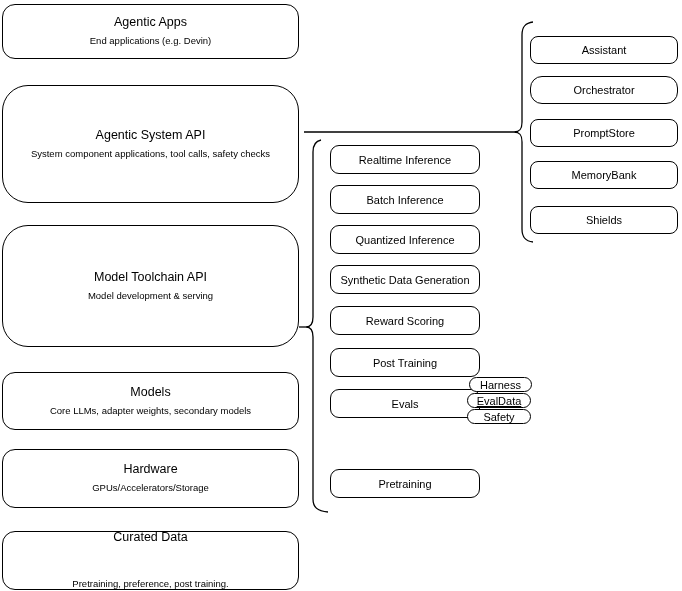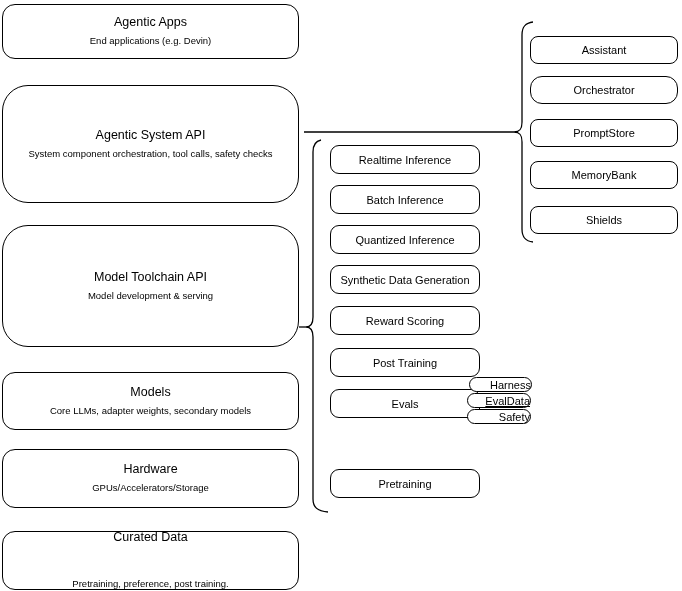--- a/index.html
+++ b/index.html
@@ -70,21 +70,21 @@
   
   .pill {
     position: absolute;
     box-sizing: border-box;
     border: 1.2px solid #000000;
     background: #ffffff;
     border-radius: 999px;
     height: 15px;
     display: flex;
     align-items: center;
-    justify-content: flex-end;
+    justify-content: center;
     font-size: 11px;
     z-index: 3;
   }
 </style>
 </head>
 <body>
 
 <div class="canvas">
 
   <svg class="connectors" viewBox="0 0 682 591" xmlns="http://www.w3.org/2000/svg">
@@ -98,21 +98,21 @@
     <path d="M 321 140 C 316 141 313 145 313 152 L 313 317 C 313 323 311 327 306 327 C 311 327 313 331 313 337 L 313 499 C 313 507 317 511 328 512" fill="none" stroke="#000000" stroke-width="1.3"></path>
   </svg>
 
   <div class="box layer" style="top:4px; height:55px; border-radius:13px;">
     <div class="layer-title">Agentic Apps</div>
     <div class="layer-subtitle">End applications (e.g. Devin)</div>
   </div>
 
   <div class="box layer" style="top:85px; height:118px; border-radius:26px;">
     <div class="layer-title">Agentic System API</div>
-    <div class="layer-subtitle">System component orchestration, tool calls, safety checks</div>
+    <div class="layer-subtitle">System component applications, tool calls, safety checks</div>
   </div>
 
   <div class="box layer" style="top:225px; height:122px; border-radius:26px;">
     <div class="layer-title">Model Toolchain API</div>
     <div class="layer-subtitle">Model development &amp; serving</div>
   </div>
 
   <div class="box layer" style="top:372px; height:58px; border-radius:13px;">
     <div class="layer-title">Models</div>
     <div class="layer-subtitle">Core LLMs, adapter weights, secondary models</div>

